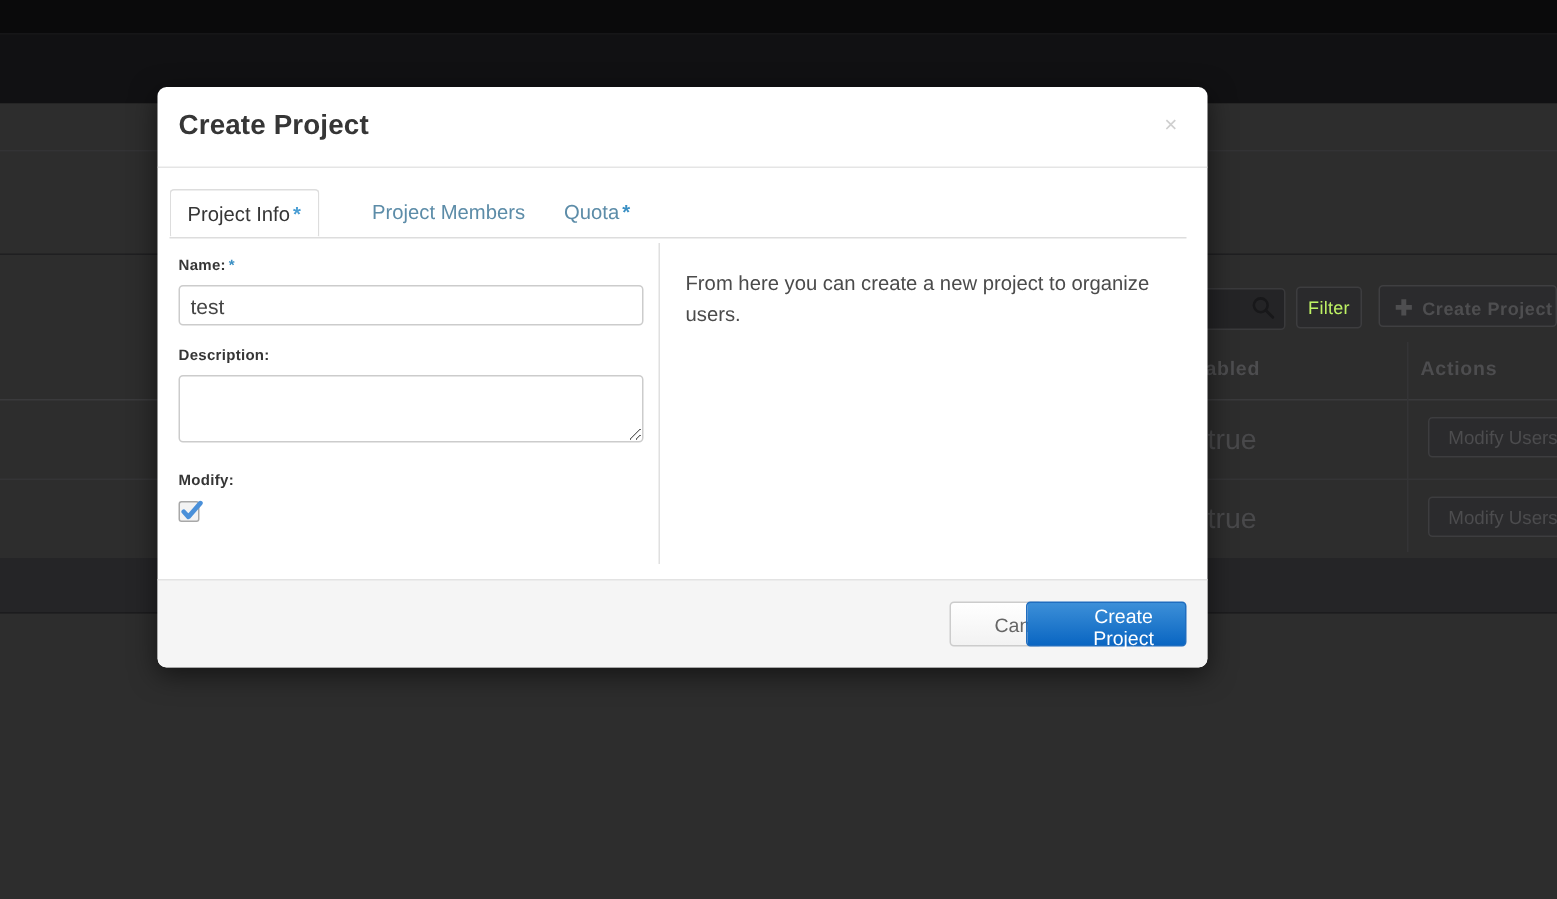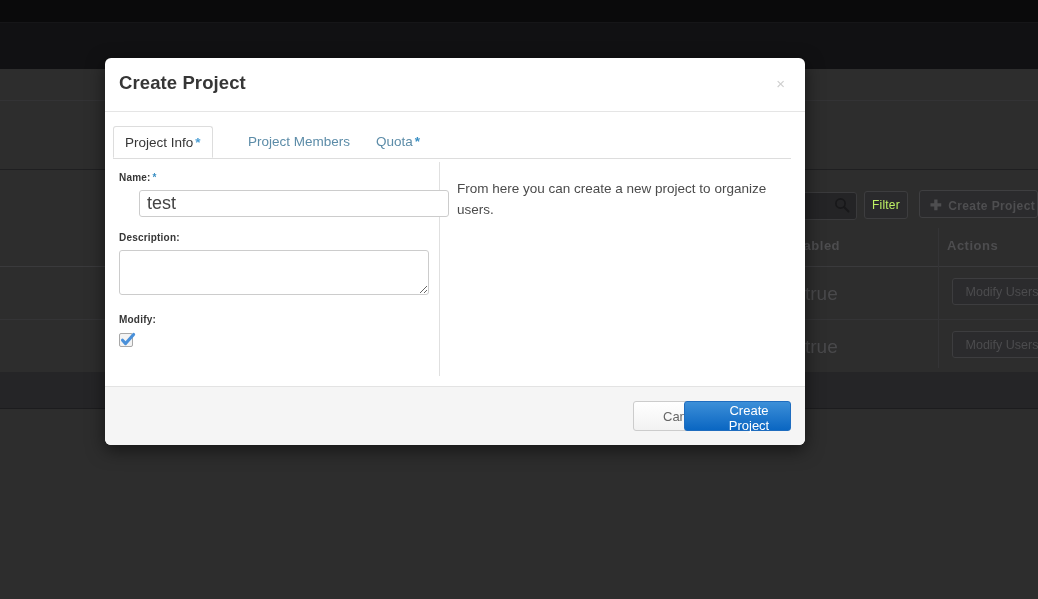--- a/index.html
+++ b/index.html
@@ -248,26 +248,25 @@
     margin-bottom: 7px;
     letter-spacing: .2px;
   }
   .text-input {
     width: 310px;
     height: 27px;
     box-sizing: border-box;
     border: 1px solid #cccccc;
     border-radius: 3px;
     padding: 0 7px;
-    font-size: 18px;
+    font-size: 14px;
     color: #444444;
     font-family: "Liberation Sans", sans-serif;
     outline: none;
     background: #fff;
-    margin-left: 20px;
   }
   .field-gap { height: 15px; }
   .textarea-input {
     width: 310px;
     height: 45px;
     box-sizing: border-box;
     border: 1px solid #cccccc;
     border-radius: 3px;
     padding: 5px 7px;
     font-size: 13px;

